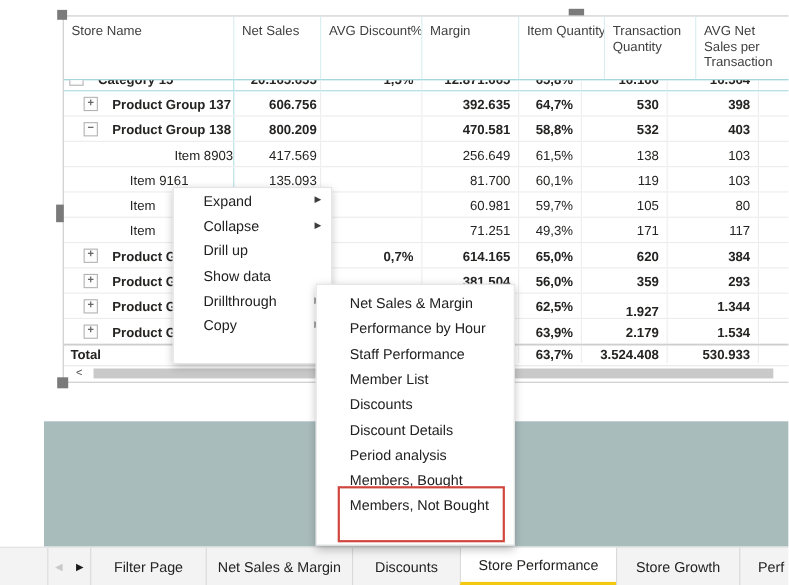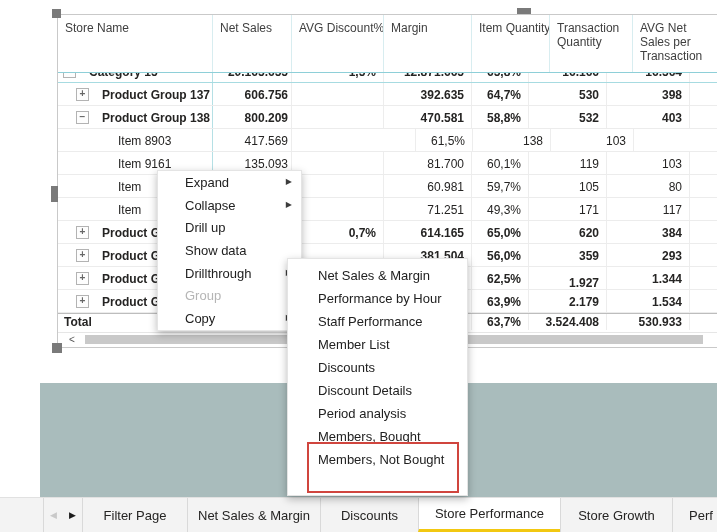--- a/index.html
+++ b/index.html
@@ -167,30 +167,33 @@
             <span class="val">532</span>
           </div>
           <div class="cell num i5" style="width: 83px;">
             <span class="val">403</span>
           </div>
           <div class="cell num i6" style="width: 115px;">
             <span class="val"></span>
           </div>
         </div>
         <div class="row lv-item">
-          <div class="cell c0" style="width: 154px;">
+          <div class="cell c0" style="width: 154px; justify-content: flex-end;">
             <span class="lbl">Item 8903</span>
           </div>
           <div class="cell num i0 teal" style="width: 79px;">
             <span class="val">417.569</span>
           </div>
           <div class="cell num i1" style="width: 92px;">
             <span class="val"></span>
           </div>
-          <div class="cell num i3" style="width: 57px; margin-left: 32px;">
+          <div class="cell num i2" style="width: 88px;">
+            <span class="val">256.649</span>
+          </div>
+          <div class="cell num i3" style="width: 57px;">
             <span class="val">61,5%</span>
           </div>
           <div class="cell num i4" style="width: 78px;">
             <span class="val">138</span>
           </div>
           <div class="cell num i5" style="width: 83px;">
             <span class="val">103</span>
           </div>
           <div class="cell num i6" style="width: 115px;">
             <span class="val"></span>
@@ -432,23 +435,20 @@
       </div>
       <div class="menu-item">
         <span>Drill up</span>
       </div>
       <div class="menu-item">
         <span>Show data</span>
       </div>
       <div class="menu-item">
         <span>Drillthrough</span>
         <span class="arrow">▶</span>
-      </div>
-      <div class="menu-item disabled">
-        <span>Group</span>
       </div>
       <div class="menu-item">
         <span>Copy</span>
         <span class="arrow">▶</span>
       </div>
     </div>
 
   <div class="menu" id="submenu">
       <div class="sub-item">
         <span>Net Sales &amp; Margin</span>

